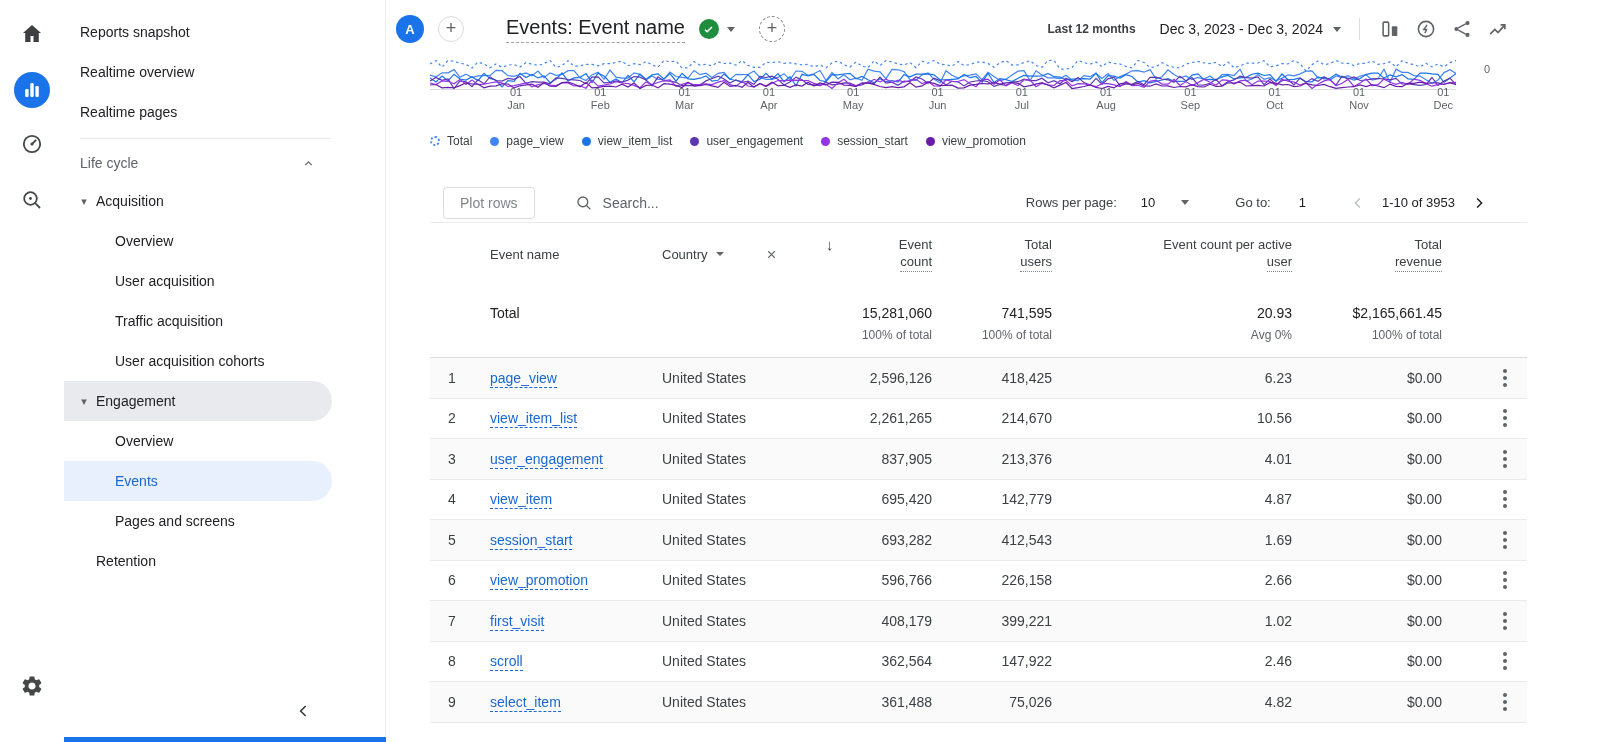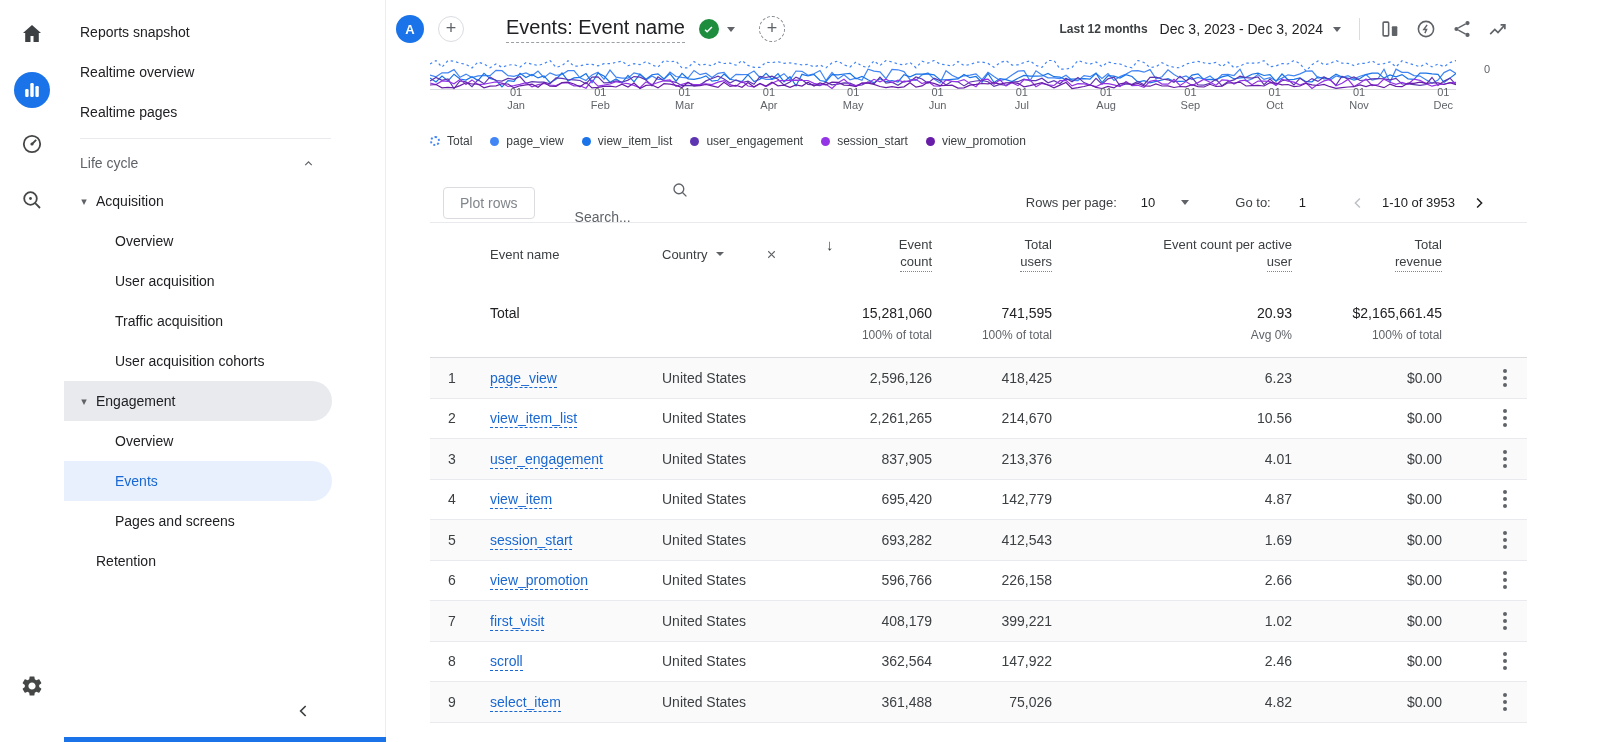--- a/index.html
+++ b/index.html
@@ -40,21 +40,21 @@
 
   .topbar { position:relative; height:58px; display:flex; align-items:center; padding:0 84px 0 10px; }
   .avatar { width:28px; height:28px; border-radius:50%; background:#1a73e8; color:#fff; font-size:13px; font-weight:bold; display:flex; align-items:center; justify-content:center; cursor:pointer; flex:none; }
   .plus-circle { width:26px; height:26px; border-radius:50%; border:1px solid #dadce0; color:#5f6368; display:flex; align-items:center; justify-content:center; font-size:18px; line-height:1; margin-left:14px; cursor:pointer; flex:none; }
   .plus-circle::before { content:"+"; margin-top:-2px; }
   .plus-circle.dashed { border:1px dashed #80868b; margin-left:24px; }
   .title { font-size:20px; font-weight:normal; color:#202124; margin-left:42px; padding-bottom:3px; border-bottom:1px dashed #9aa0a6; white-space:nowrap; }
   .check-badge { width:20px; height:20px; border-radius:50%; background:#1e8e3e; margin-left:14px; display:flex; align-items:center; justify-content:center; cursor:pointer; flex:none; }
   .caret { width:0; height:0; border-left:4px solid transparent; border-right:4px solid transparent; border-top:5px solid #5f6368; margin-left:8px; cursor:pointer; }
   .top-right { margin-left:auto; display:flex; align-items:center; }
-  .range-label { font-size:12px; font-weight:bold; color:#3c4043; margin-right:12px; white-space:nowrap; }
+  .range-label { font-size:12px; font-weight:bold; color:#3c4043; margin-right:24px; white-space:nowrap; }
   .range-value { font-size:14px; color:#202124; cursor:pointer; white-space:nowrap; }
   .top-right .caret { margin-left:10px; }
   .vdiv { width:1px; height:22px; background:#dadce0; margin:0 12px 0 18px; }
   .hicon { width:36px; height:36px; display:flex; align-items:center; justify-content:center; cursor:pointer; }
   .hicon svg { width:22px; height:22px; }
 
   
   .chart { position:relative; height:125px; }
   #chart-lines { position:absolute; left:44px; top:2px; }
   .y0 { position:absolute; left:1098px; top:5px; font-size:11px; color:#5f6368; }
@@ -62,21 +62,21 @@
   .tick { position:absolute; transform:translateX(-50%); text-align:center; font-size:11px; color:#5f6368; line-height:13px; }
   .legend { position:absolute; left:44px; top:76px; display:flex; align-items:center; gap:18px; font-size:12px; color:#3c4043; }
   .legend-item { display:flex; align-items:center; gap:7px; cursor:pointer; }
   .dot { width:9px; height:9px; border-radius:50%; flex:none; }
   .dot.ring { width:10px; height:10px; background:transparent; border:2px dotted #4285f4; }
 
   
   .table-wrap { position:absolute; left:44px; top:183px; width:1097px; }
   .toolbar { height:40px; display:flex; align-items:center; border-bottom:1px solid #e8eaed; padding-right:36px; }
   .plot-rows { border:1px solid #dadce0; background:#fff; border-radius:4px; color:#80868b; font-size:14px; padding:7px 16px; margin-left:13px; font-family:inherit; cursor:default; }
-  .search { display:flex; align-items:center; gap:10px; margin-left:40px;flex-direction:column; }
+  .search { display:flex; align-items:center; gap:10px; margin-left:40px; }
   .search svg { width:18px; height:18px; }
   .search input { border:none; outline:none; font-size:14px; font-family:inherit; color:#202124; width:210px; background:transparent; }
   .search input::placeholder { color:#5f6368; opacity:1; }
   .tb-right { margin-left:auto; display:flex; align-items:center; }
   .tb-label { font-size:13px; color:#3c4043; white-space:nowrap; }
   .tb-value { font-size:13px; color:#202124; margin-left:24px; cursor:pointer; }
   .tb-caret { margin-left:26px; }
   .goto { margin-left:46px; }
   .goto-val { margin-left:28px; }
   .pg { display:flex; align-items:center; justify-content:center; width:24px; height:24px; cursor:pointer; }

